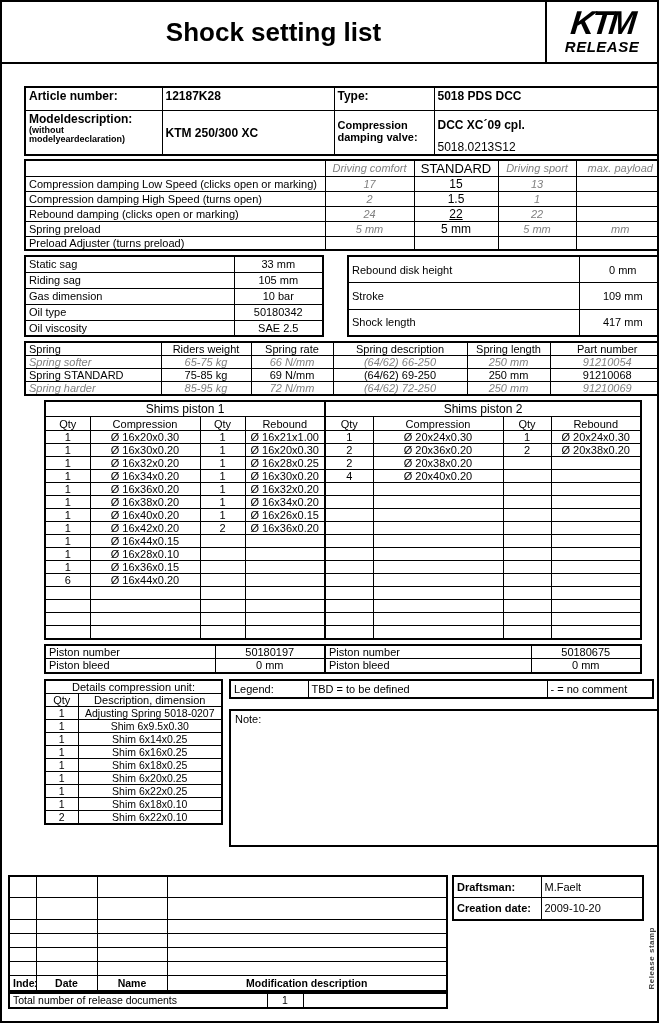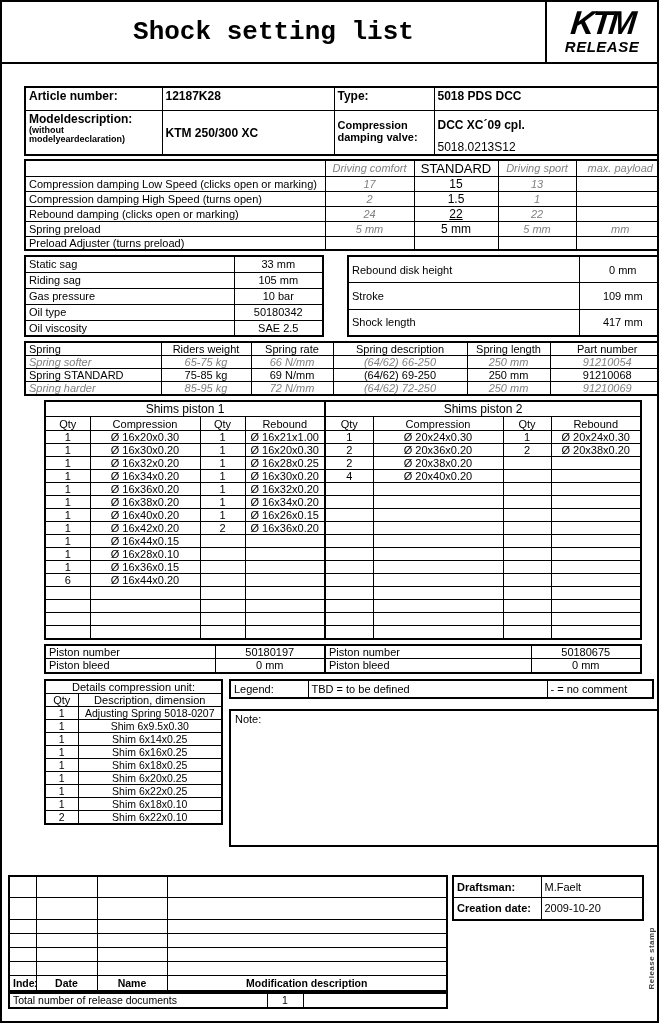--- a/index.html
+++ b/index.html
@@ -2,21 +2,21 @@
 <html><head>
 <meta charset="utf-8">
 <style>
   * { box-sizing: border-box; margin: 0; padding: 0; }
   html,body { background:#e8e8e8; }
   body { font-family:"Liberation Sans", sans-serif; width:659px; height:1023px; }
   .page { width:659px; height:1023px; background:#fff; border:2px solid #000; position:relative; overflow:hidden; }
 
   
   .titlebar { display:flex; height:62px; border-bottom:2px solid #000; }
-  .title-cell { flex:1; display:flex; align-items:center; justify-content:center;font-family:Liberation Mono, monospace; }
+  .title-cell { flex:1; display:flex; align-items:center; justify-content:center; }
   .doc-title { font-size:26px; font-weight:bold; color:#000; }
   .logo-cell { width:112px; border-left:2px solid #000; display:flex; flex-direction:column; align-items:center; justify-content:center; padding:2px; }
   .ktm { font-size:33px; font-weight:bold; font-style:italic; letter-spacing:-3px; transform:skewX(-6deg); line-height:0.85; }
   .release { font-size:15px; font-weight:bold; font-style:italic; margin-top:1px; letter-spacing:0.5px; }
 
   .content { padding:22px; }
   table.tbl { border-collapse:collapse; table-layout:fixed; border:2px solid #000; font-size:11px; color:#000; background:#fff; }
   .tbl td, .tbl th { border:1px solid #000; padding:0 3px; overflow:hidden; }
 
   
@@ -202,21 +202,21 @@
         <tbody>
             <tr>
               <td>Static sag</td>
               <td>33 mm</td>
             </tr>
             <tr>
               <td>Riding sag</td>
               <td>105 mm</td>
             </tr>
             <tr>
-              <td>Gas pressure</td>
+              <td>Gas dimension</td>
               <td>10 bar</td>
             </tr>
             <tr>
               <td>Oil type</td>
               <td>50180342</td>
             </tr>
             <tr>
               <td>Oil viscosity</td>
               <td>SAE 2.5</td>
             </tr>

